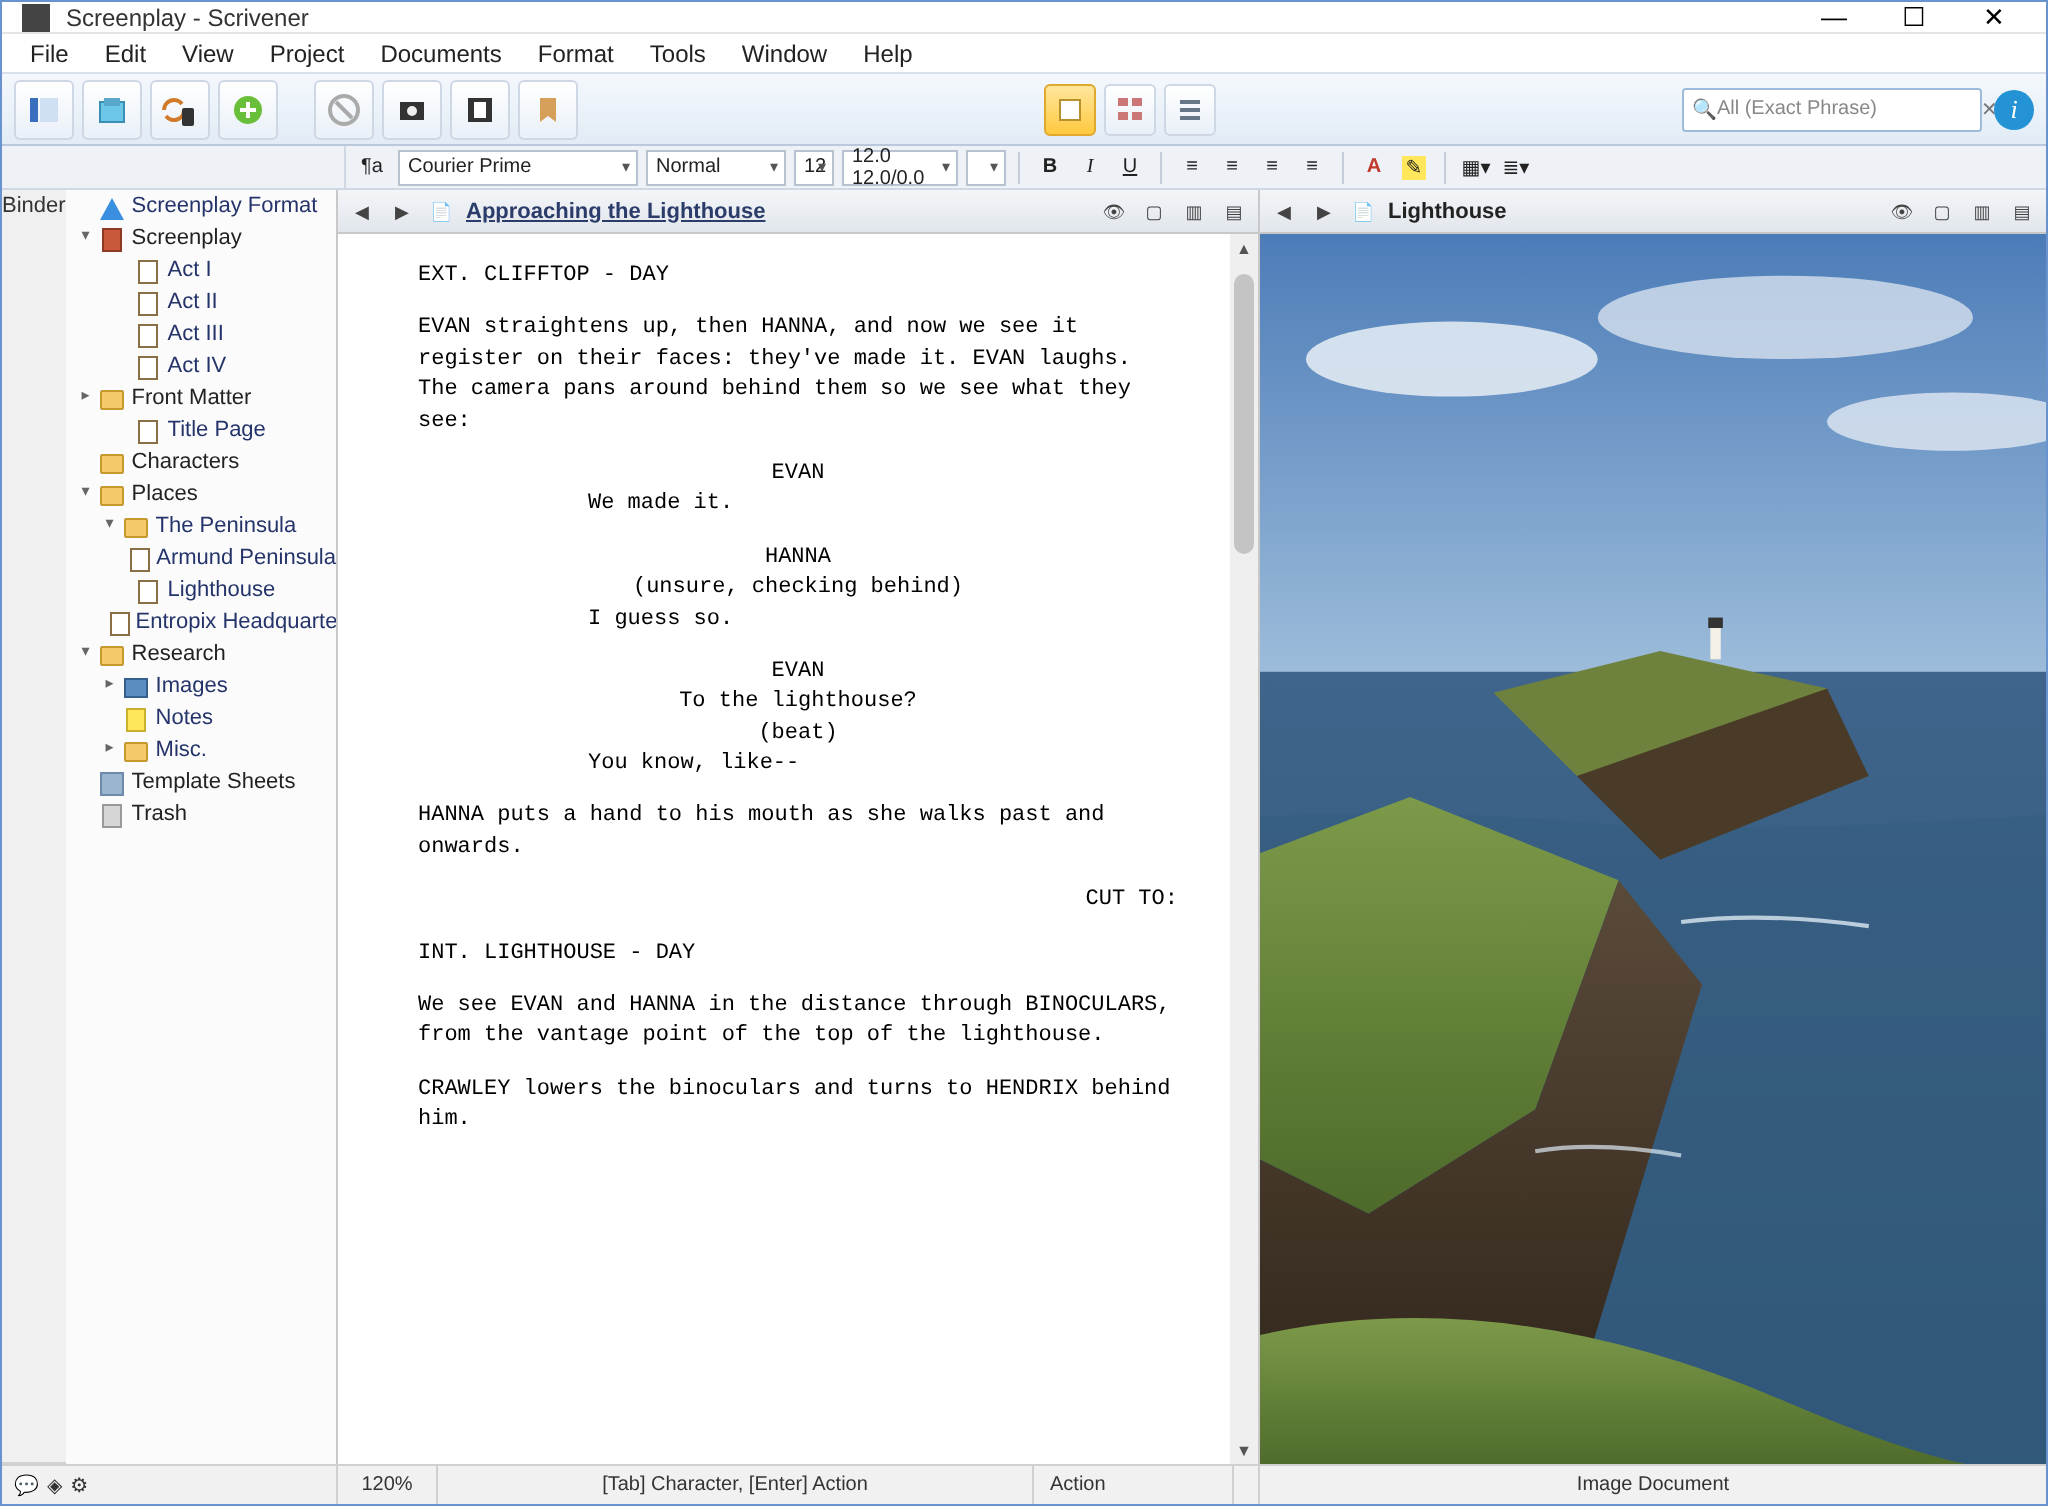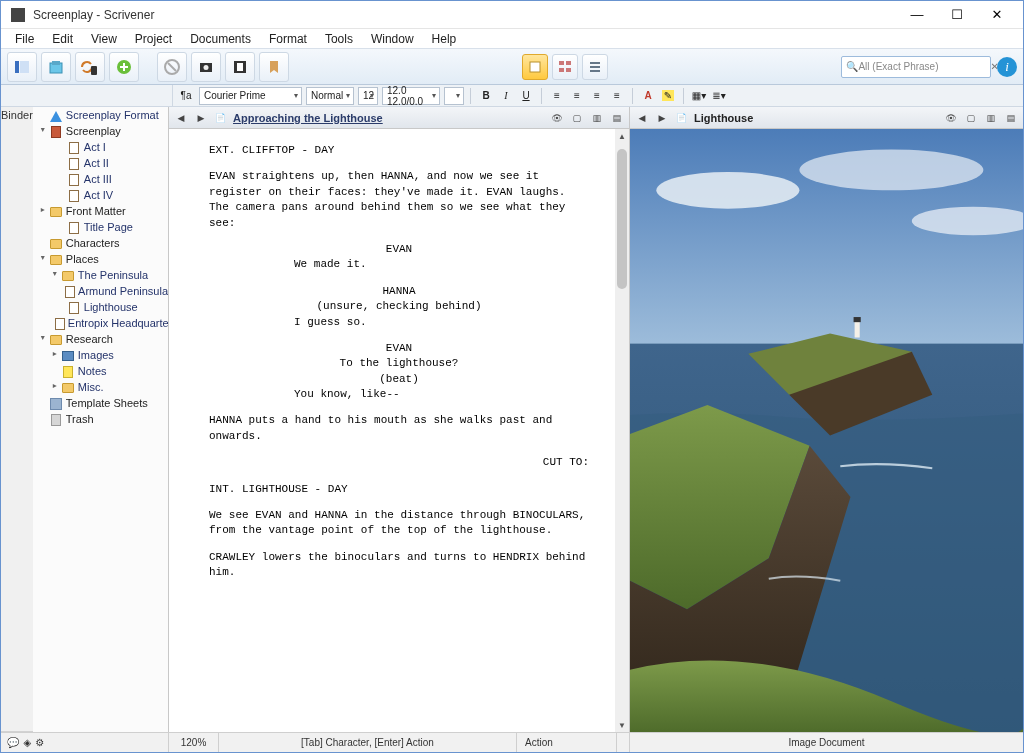--- a/index.html
+++ b/index.html
@@ -1,40 +1,40 @@
 <!DOCTYPE html>
 <html><head>
 <meta charset="utf-8">
 <style>
 * { box-sizing: border-box; margin: 0; padding: 0; }
 body { font-family: "Segoe UI", Tahoma, sans-serif; font-size: 11px; background: #fff; overflow: hidden; }
 .window { width: 1024px; height: 753px; border: 1px solid #6893cf; display: flex; flex-direction: column; background: #fff; box-shadow: 0 6px 24px rgba(0,0,0,.25); margin: 0 auto; }
-.titlebar { height: 28px; background: #fff; display: flex; align-items: center; padding: 0 6px 0 10px; border-bottom: 1px solid #e5e5e5; }
+.titlebar { height: 16px; background: #fff; display: flex; align-items: center; padding: 0 6px 0 10px; border-bottom: 1px solid #e5e5e5; }
 .titlebar .app-icon { width: 14px; height: 14px; background: #444; margin-right: 8px; }
 .titlebar .title { flex: 1; font-size: 12px; color: #333; }
 .winbtn { width: 40px; height: 22px; display: flex; align-items: center; justify-content: center; color: #000; background: transparent; border: none; font-size: 13px; }
 .menubar { height: 20px; display: flex; align-items: center; padding: 0 6px; gap: 2px; font-size: 12px; color: #222; border-bottom: 1px solid #d8e0ea; }
 .menubar span { padding: 2px 8px; }
 .toolbar { height: 36px; background: linear-gradient(#f4f8fc,#e2ecf6); border-bottom: 1px solid #b9c9db; display: flex; align-items: center; padding: 0 6px; gap: 4px; }
 .tbtn { width: 26px; height: 26px; border: 1px solid #cdd8e4; background: linear-gradient(#fff,#e9f0f8); border-radius: 3px; display: flex; align-items: center; justify-content: center; }
 .tbtn svg { width: 16px; height: 16px; }
 .big-tbtn { width: 30px; height: 30px; }
 .tbtn.active { background: linear-gradient(#ffe69d,#ffc93f); border-color: #e0a92d; }
 .toolbar-spacer { flex: 1; }
 .toolbar-center { display: flex; gap: 4px; }
 .toolbar-right { display: flex; align-items: center; gap: 6px; }
 .search-box { width: 150px; height: 22px; border: 1px solid #9dbbdc; border-radius: 2px; background: #fff; display: flex; align-items: center; padding: 0 4px; font-size: 10px; color: #888; }
 .search-box input { border: none; outline: none; flex: 1; font-size: 10px; background: transparent; color: #888; }
 .search-box .x { color: #777; font-size: 10px; }
 .info-btn { width: 20px; height: 20px; border-radius: 50%; background: #2493d6; color: #fff; font-size: 13px; font-style: italic; display: flex; align-items: center; justify-content: center; font-family: Georgia,serif; }
 .formatbar { height: 22px; background: #eef2f6; border-bottom: 1px solid #cfd8e3; display: flex; align-items: center; font-size: 10px; color: #222; padding: 0 4px; gap: 4px; }
 .sel { height: 18px; border: 1px solid #b6c2d0; background: #fff; padding: 0 14px 0 4px; position: relative; display: flex; align-items: center; }
 .sel::after { content: "▾"; position: absolute; right: 3px; font-size: 8px; color: #555; }
-.font-sel { width: 103px; }
-.style-sel { width: 48px; }
+.font-sel { width: 120px; }
+.style-sel { width: 70px; }
 .size-sel { width: 18px; }
 .spacing-sel { width: 58px; }
 .mini-sel { width: 18px; }
 .fmt-group { display: flex; gap: 2px; align-items: center; }
 .fbtn { width: 18px; height: 18px; display: flex; align-items: center; justify-content: center; border: 1px solid transparent; }
 .vdiv { width: 1px; height: 16px; background: #c5cdd8; margin: 0 2px; }
 .columns { flex: 1; display: flex; overflow: hidden; }
 .binder { width: 168px; background: #fbfbfb; border-right: 1px solid #c8c8c8; display: flex; }
 .binder-header { text-align: center; font-size: 11px; color: #333; padding: 2px 0; border-bottom: 1px solid #d2d2d2; background: #f0f0f0; }
 .binder-tree { flex: 1; overflow-y: auto; padding: 2px 0; }

